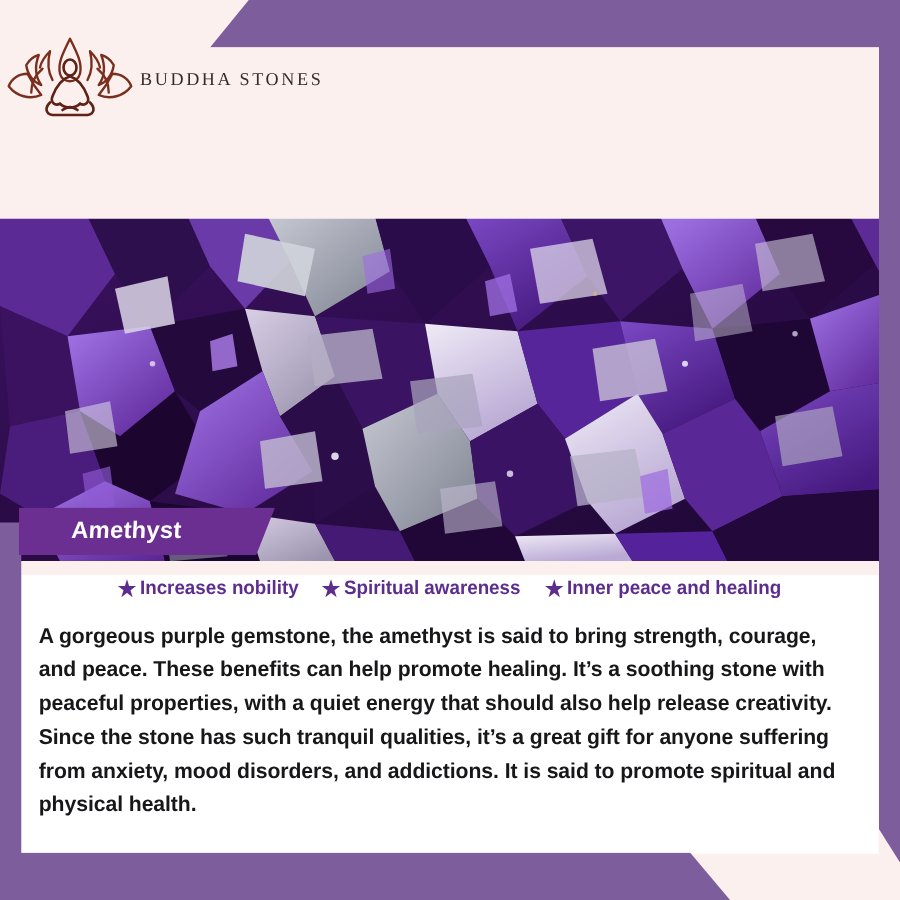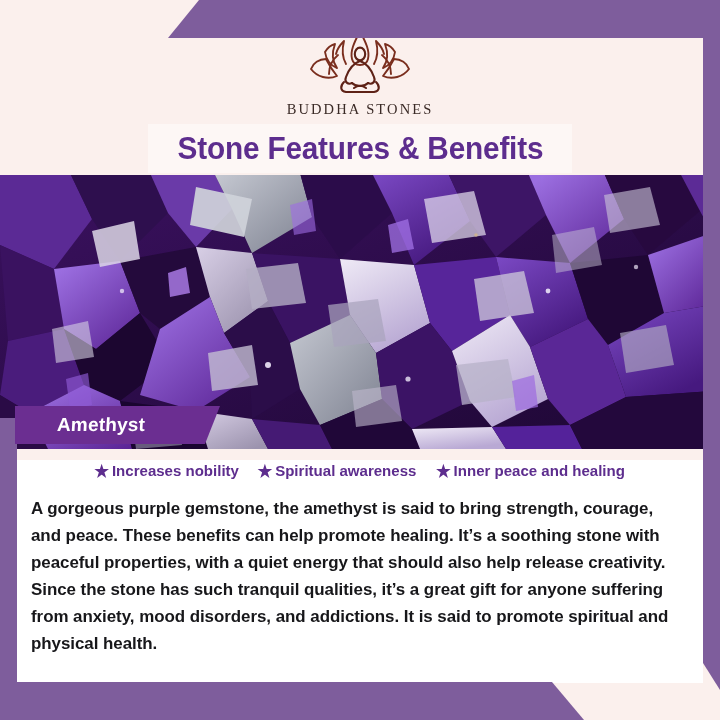--- a/index.html
+++ b/index.html
@@ -54,21 +54,21 @@
   
   .header {
     position:absolute;
     left:0; top:0; width:720px; height:175px;
     background:#fbf0ed;
     z-index:2;
   }
   .logo-wrap {
     position:absolute;
     left:0; right:0; top:27px;
-    display:flex; flex-direction:column; align-items:center;
+    display:flex; flex-direction:row; align-items:center;
   }
   .logo-mark { width:112px; height:68px; display:block; }
   .logo-word {
     margin-top:6px;
     font-family:"Liberation Serif", serif;
     font-size:14.5px;
     letter-spacing:2.1px;
     color:#3a2a26;
     font-weight:400;
   }
@@ -296,23 +296,20 @@
 
           <path d="M40 55 C36 59 36 64 42 65 L70 65 C76 64 76 59 72 55"></path>
           <path d="M48 56 C52 60 60 60 64 56"></path>
           <path d="M50 61 C54 58 58 58 62 61"></path>
         </g>
       </svg>
       <div class="logo-word">BUDDHA STONES</div>
     </div>
   </div>
 
-  <div class="title-plate">
-    <h1>Stone Features &amp; Benefits</h1>
-  </div>
 
   <div class="stone-banner">
     <span>Amethyst</span>
   </div>
 
   <div class="panel">
     <div class="panel-top-tint"></div>
 
     <div class="benefits">
       <div class="benefit">

